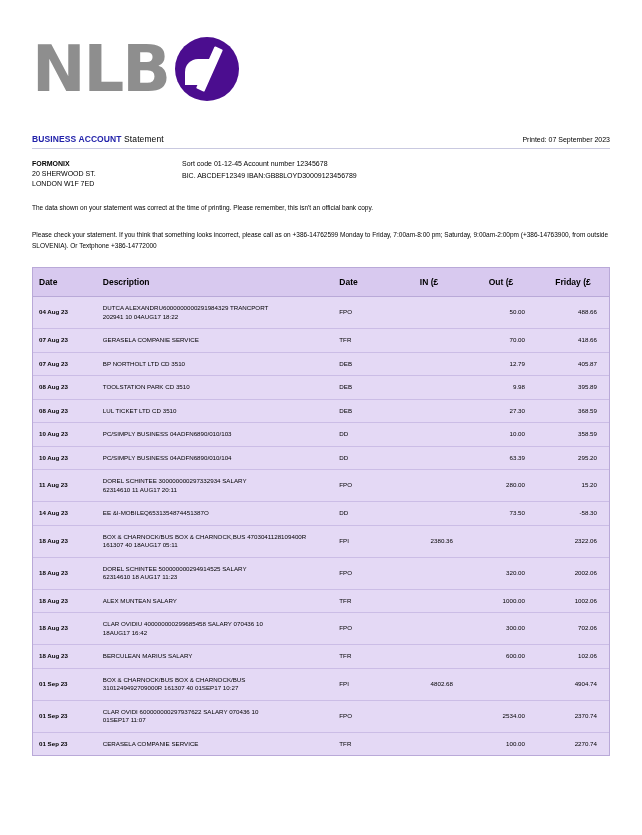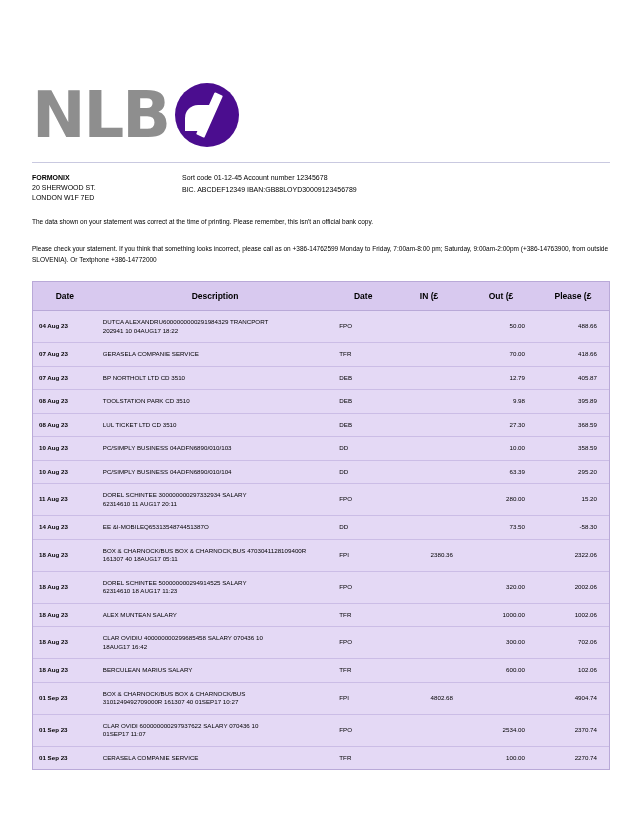--- a/index.html
+++ b/index.html
@@ -14,21 +14,20 @@
     color: #000;
     position: relative;
     overflow: hidden;
   }
   .page {
     position: relative;
     width: 642px;
     height: 723px;
     box-sizing: border-box;
     padding: 0 32px;
-    margin-top: 46px;
   }
 
   
   .logo-row {
     display: flex;
     align-items: center;
     padding-top: 26px;
     height: 86px;
   }
   .logo-text {
@@ -131,21 +130,21 @@
   }
   table {
     border-collapse: collapse;
     width: 100%;
     table-layout: fixed;
   }
   thead th {
     background: #d8c9ef;
     font-size: 8.5px;
     font-weight: bold;
-    text-align: center;
+    text-align: left;
     padding: 9px 6px;
     border-bottom: 1px solid #b9a9d8;
     color: #000;
   }
   tbody td {
     background: #e4d9f5;
     font-size: 6.2px;
     padding: 7px 6px;
     border-bottom: 1px solid #cbbde6;
     vertical-align: middle;
@@ -184,20 +183,24 @@
 <div class="page">
 
   <div class="logo-row">
     <div class="logo-text">NLB</div>
     <div class="logo-mark">
       <div class="wave"></div>
       <div class="slash"></div>
     </div>
   </div>
 
+  <div class="hdr">
+    <div class="hdr-title"><span>BUSINESS ACCOUNT</span><span class="sub"> Statement</span></div>
+    <div class="hdr-printed">Printed: 07 September 2023</div>
+  </div>
   <div class="hdr-rule"></div>
 
   <div class="addr-block">
     <div class="addr-left">
       <div class="name">FORMONIX</div>
       <div>20 SHERWOOD ST.</div>
       <div>LONDON W1F 7ED</div>
     </div>
     <div class="addr-right">
       <div>Sort code 01-12-45   Account number 12345678</div>
@@ -218,21 +221,21 @@
           <col class="c-out">
           <col class="c-bal">
       </colgroup>
       <thead>
         <tr>
           <th>Date</th>
           <th>Description</th>
           <th>Date</th>
           <th class="h-in">IN (£</th>
           <th class="h-out">Out (£</th>
-          <th class="h-bal">Please (£</th>
+          <th class="h-bal">Friday (£</th>
         </tr>
       </thead>
       <tbody id="tbody">
           <tr>
             <td class="td-date">04 Aug 23</td>
             <td>DUTCA ALEXANDRU6000000000291984329 TRANCPORT<br>202941 10 04AUG17 18:22</td>
             <td>FPO</td>
             <td class="num"></td>
             <td class="num">50.00</td>
             <td class="num">488.66</td>

